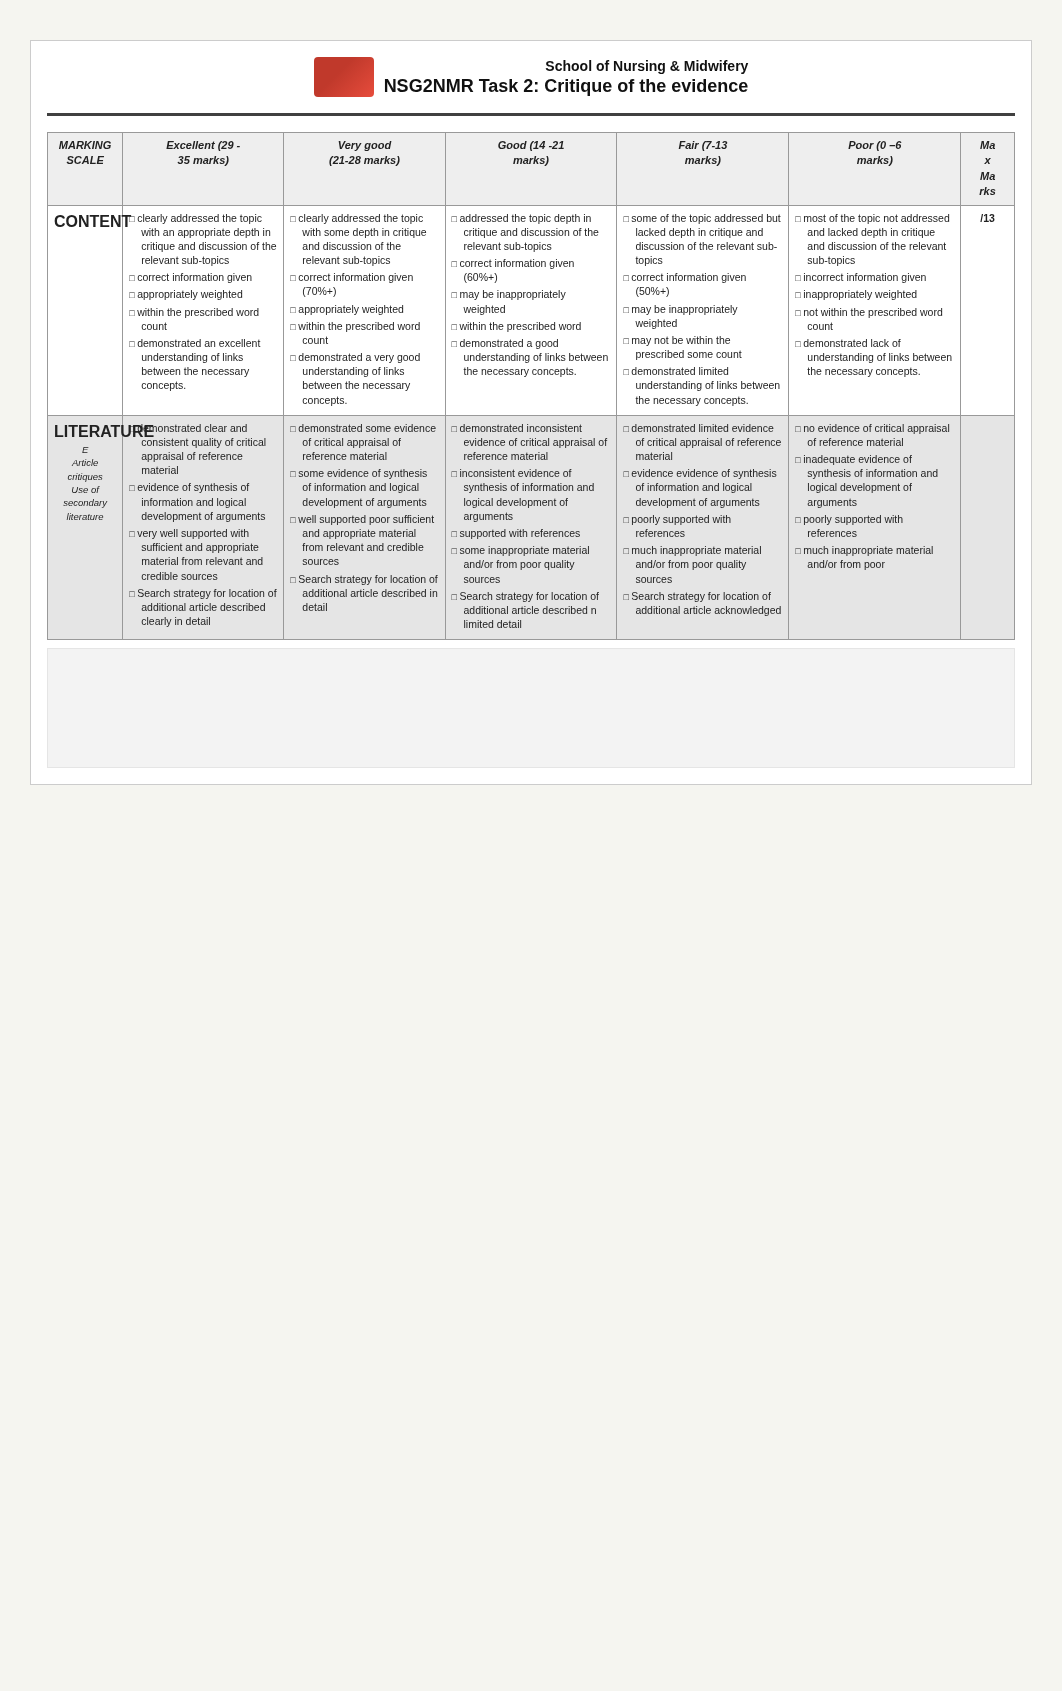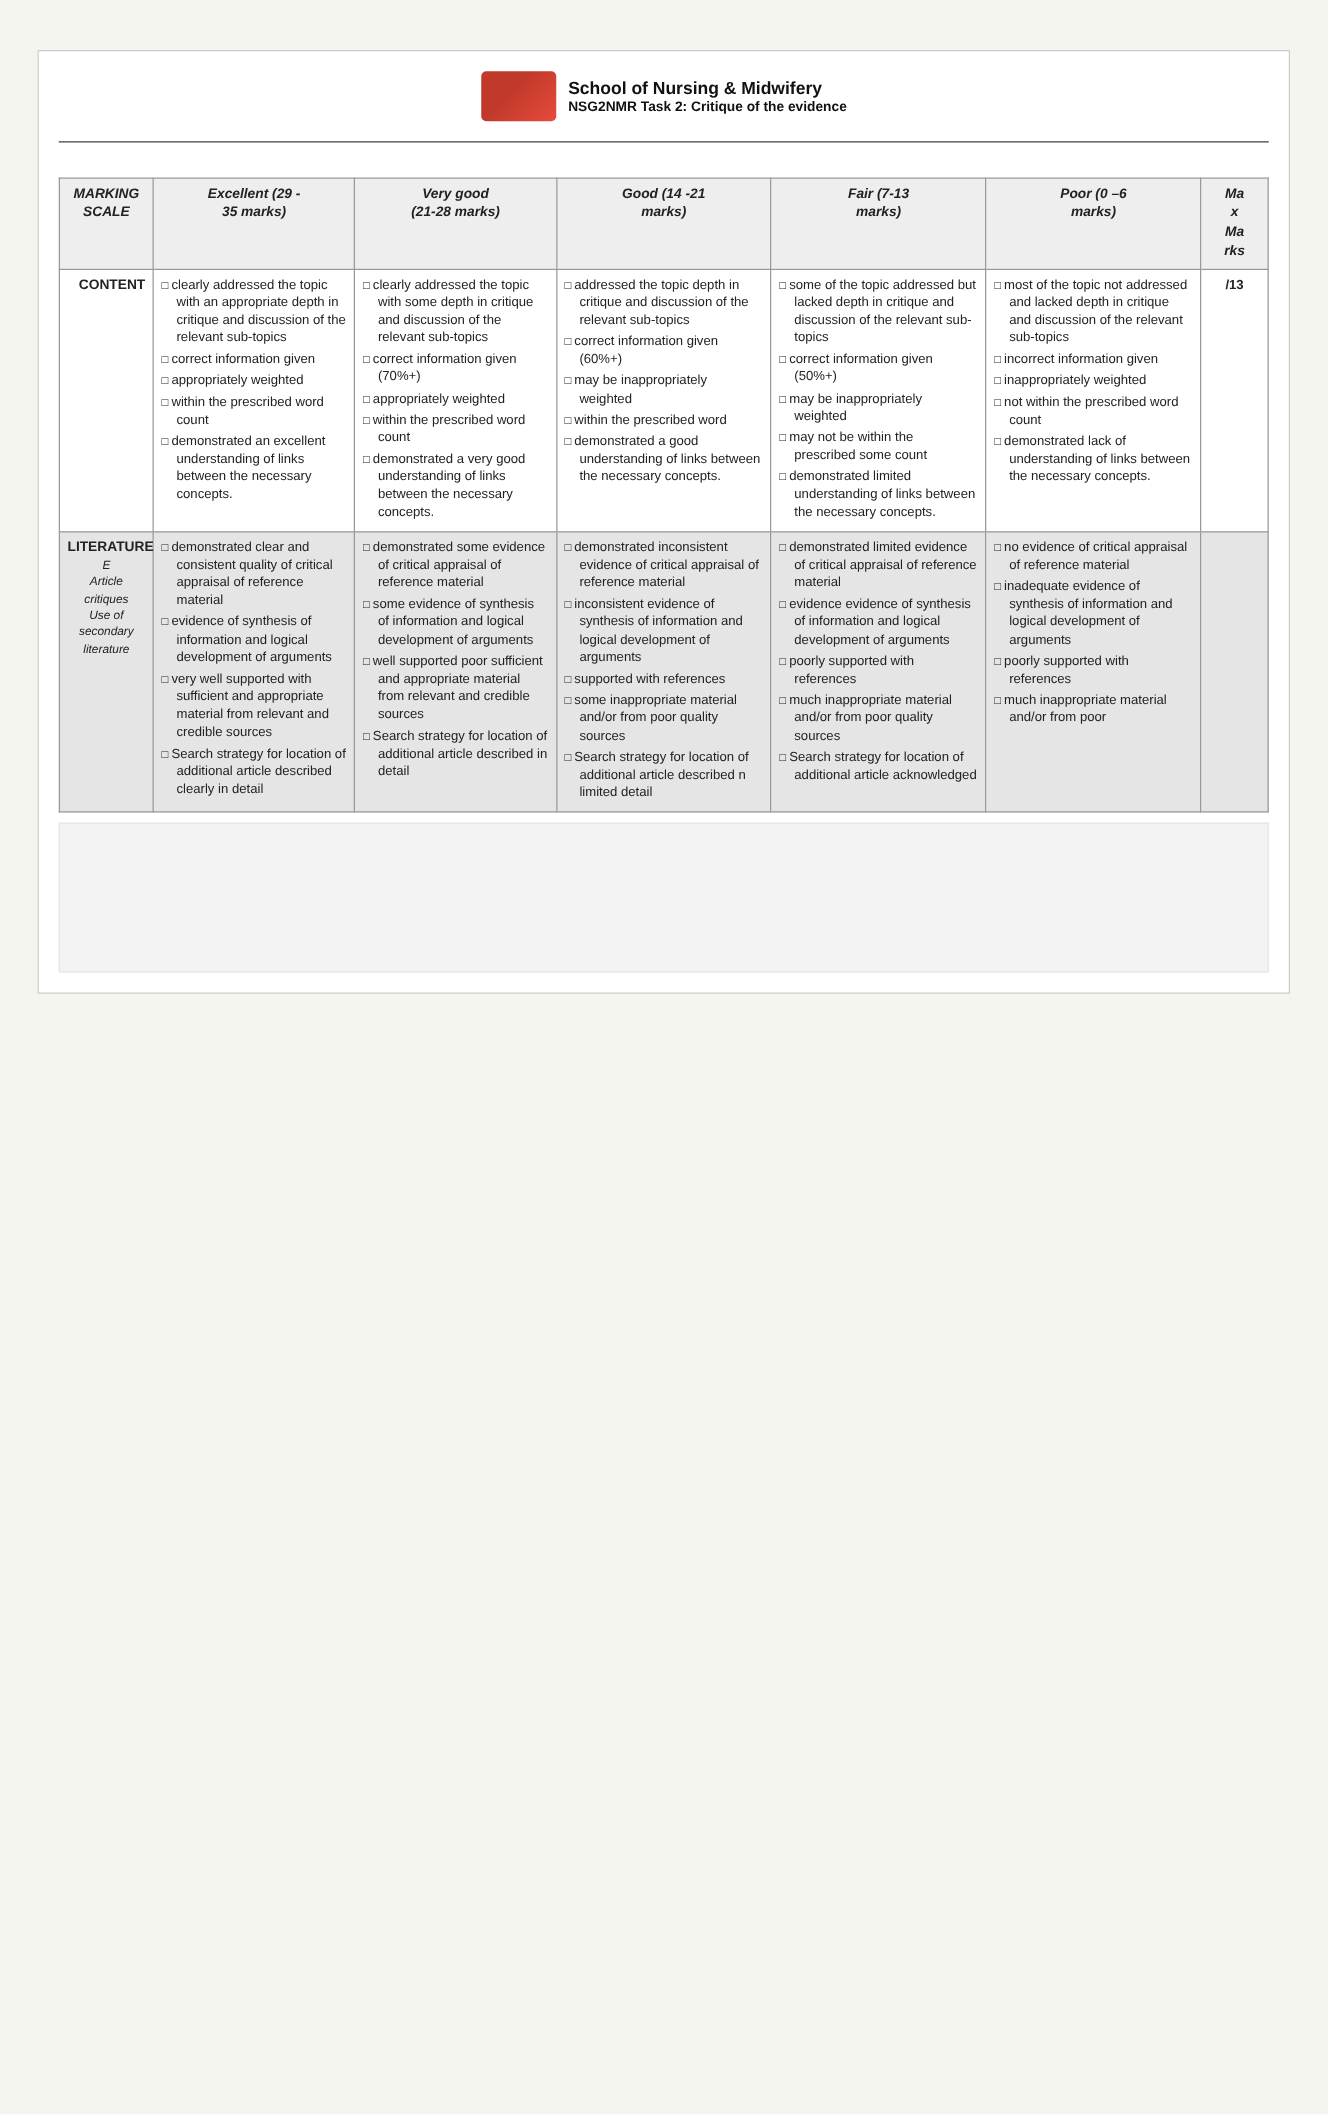--- a/index.html
+++ b/index.html
@@ -25,35 +25,35 @@
       letter-spacing: 0.5px;
     }
 
     .rubric-container {
       background: #fff;
       border: 1px solid #ccc;
       padding: 16px;
     }
 
     .rubric-header {
-      text-align: left;
-      margin-bottom: 28px;
+      text-align: right;
+      margin-bottom: 16px;
       padding-bottom: 10px;
-      border-bottom: 1px solid #404040;
+      border-bottom: 3px solid #404040;
     }
 
     .rubric-header .school-name {
       font-size: 14px;
       font-weight: bold;
       color: #111;
       margin-bottom: 2px;
     }
 
     .rubric-header .task-name {
-      font-size: 11px;
+      font-size: 18px;
       font-weight: bold;
       color: #111;
     }
 
     .rubric-logo {
       display: inline-block;
       width: 60px;
       height: 40px;
       background: linear-gradient(135deg, #c0392b 40%, #e74c3c 100%);
       border-radius: 4px;
@@ -113,22 +113,22 @@
       line-height: 1.35;
     }
 
     .cell-list li::before {
       content: "□ ";
       font-size: 9px;
     }
 
     .row-label {
       font-weight: bold;
-      font-size: 11px;
-      text-align: right;
+      font-size: 16px;
+      text-align: left;
     }
 
     .sub-label {
       font-size: 9.5px;
       font-style: italic;
       text-align: center;
     }
 
     .max-mark {
       font-size: 11px;

